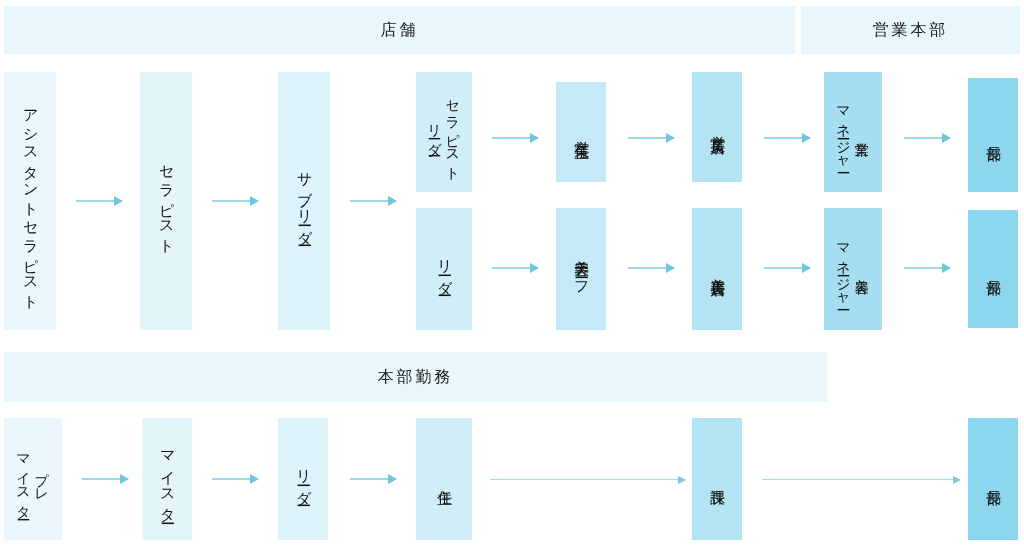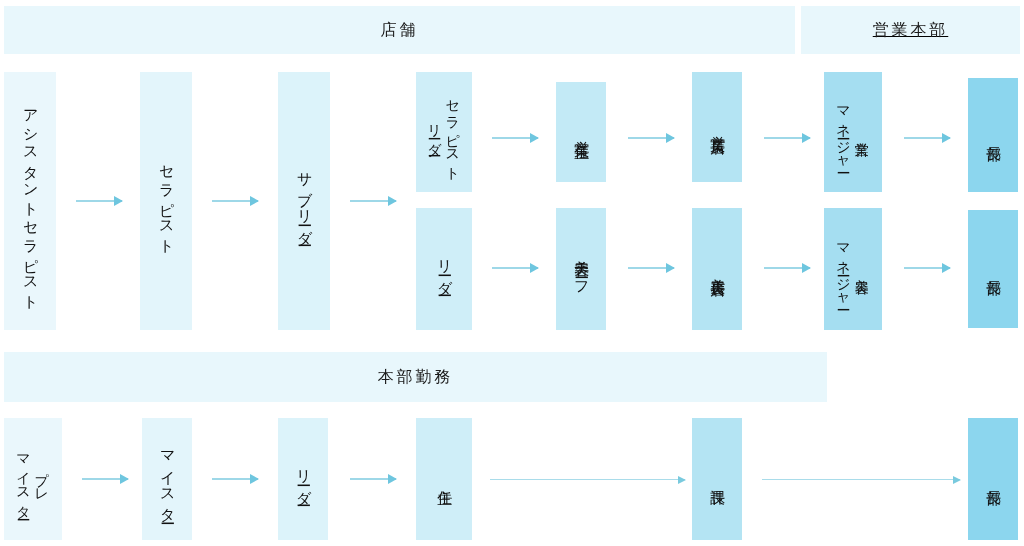--- a/index.html
+++ b/index.html
@@ -79,21 +79,21 @@
 </style>
 </head>
 <body>
 
 <div class="stage">
 
   <div class="band" style="left:4px;top:6px;width:791px;height:48px;">
     <span class="band-label">店舗</span>
   </div>
 
-  <div class="band" style="left:801px;top:6px;width:219px;height:48px;text-decoration:underline;">
+  <div class="band" style="left:801px;top:6px;width:219px;height:48px;">
     <span class="band-label">営業本部</span>
   </div>
 
   <div class="node t0" style="left:4px;top:72px;width:52px;height:258px;">
     <span class="vtext">アシスタントセラピスト</span>
   </div>
 
   <div class="arrow" style="left:76px;top:200px;width:46px;"></div>
 
   <div class="node t1" style="left:140px;top:72px;width:52px;height:258px;">

